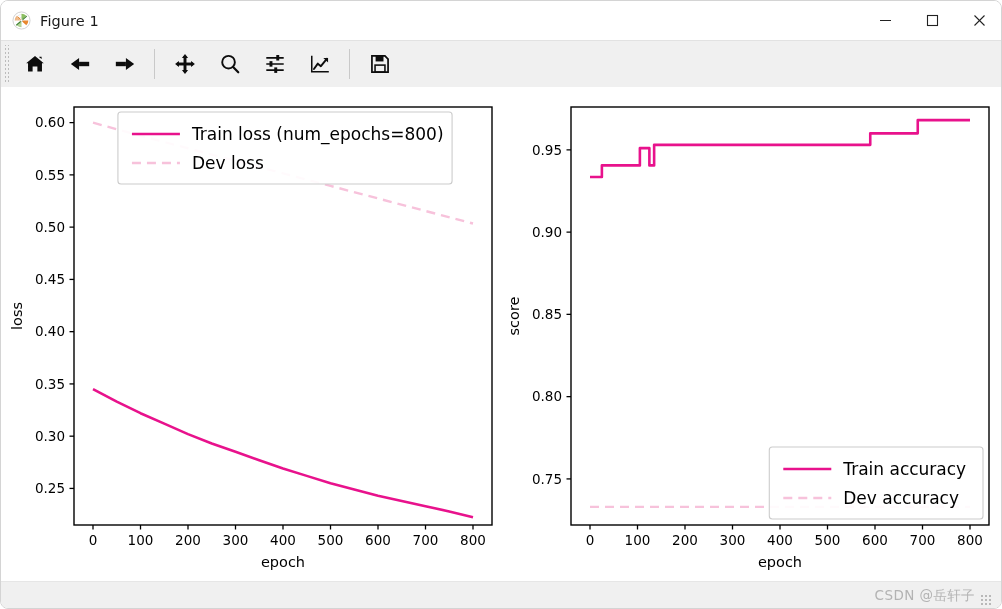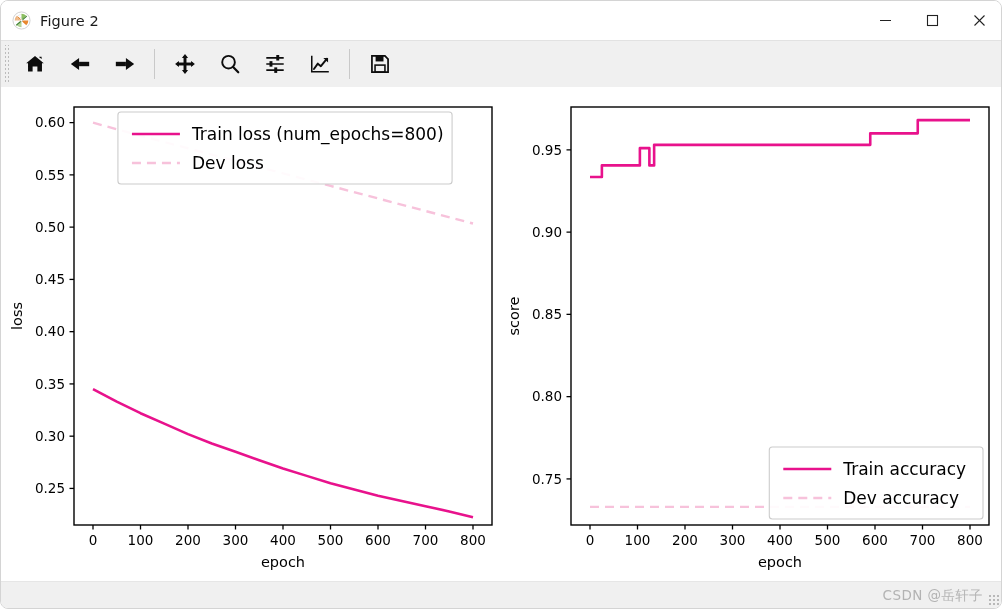--- a/index.html
+++ b/index.html
@@ -119,21 +119,21 @@
     position: absolute;
     left: 0; top: 580px;
     width: 1002px;
     height: 29px;
     background: #f0f0f0;
     border-top: 1px solid #e6e6e6;
     box-sizing: border-box;
     display: flex;
     align-items: center;
     justify-content: flex-end;
-    padding-right: 4px;
+    padding-right: 12px;
   }
   .watermark {
     font-size: 13.5px;
     color: #b3b3b3;
     letter-spacing: 0.4px;
     white-space: nowrap;
   }
   .resize-grip {
     width: 11px;
     height: 11px;
@@ -173,21 +173,21 @@
         <path d="M20 20 L30.2 9.8 A14.4 14.4 0 0 1 34.4 20 Z" fill="#ffffff"></path>
         <path d="M20 20 L34.4 20 A14.4 14.4 0 0 1 30.2 30.2 Z" fill="#e87d1e" opacity="0.9"></path>
         <path d="M20 20 L30.2 30.2 A14.4 14.4 0 0 1 20 34.4 Z" fill="#ffffff"></path>
         <path d="M20 20 L20 34.4 A14.4 14.4 0 0 1 9.8 30.2 Z" fill="#7ab648" opacity="0.55"></path>
         <path d="M20 20 L9.8 30.2 A14.4 14.4 0 0 1 5.6 20 Z" fill="#ffffff"></path>
         <path d="M20 20 L5.6 20 A14.4 14.4 0 0 1 9.8 9.8 Z" fill="#e87d1e" opacity="0.5"></path>
         <line x1="9" y1="30" x2="31" y2="11" stroke="#3a7d2c" stroke-width="2.2"></line>
         <line x1="12" y1="12" x2="29" y2="28" stroke="#e06c00" stroke-width="1.6"></line>
         <circle cx="20" cy="20" r="2.4" fill="#ffffff" stroke="#b9b9b9" stroke-width="0.8"></circle>
       </svg>
-      <span class="title-text">Figure 2</span>
+      <span class="title-text">Figure 1</span>
     </div>
     <div class="win-controls">
       <div class="win-btn">
         <svg width="13" height="13" viewBox="0 0 13 13">
           <line x1="1" y1="6.5" x2="12" y2="6.5" stroke="#222" stroke-width="1.1"></line>
         </svg>
       </div>
       <div class="win-btn">
         <svg width="13" height="13" viewBox="0 0 13 13">
           <rect x="1.5" y="1.5" width="10" height="10" fill="none" stroke="#222" stroke-width="1.1"></rect>

